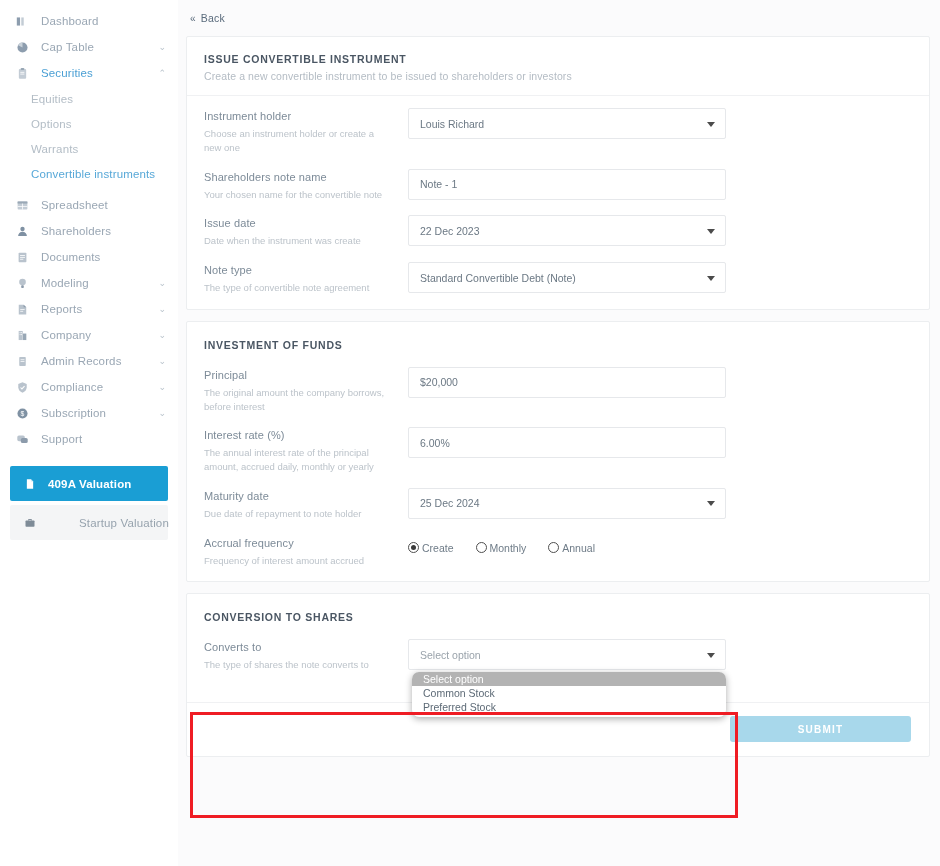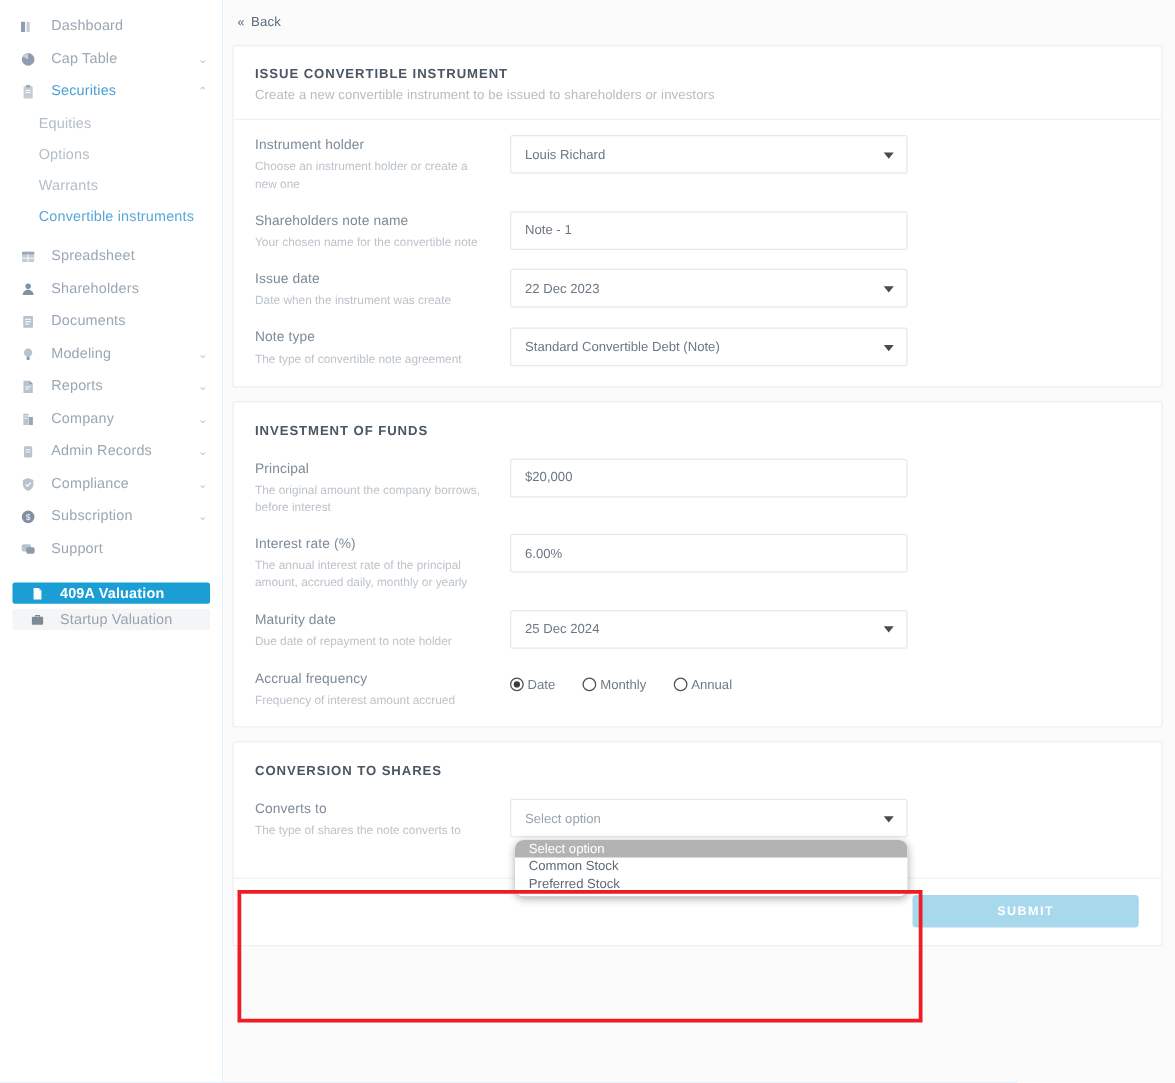--- a/index.html
+++ b/index.html
@@ -54,30 +54,30 @@
     padding-left: 31px;
     cursor: pointer;
   }
   .sub-item .nav-label { font-size: 11.5px; color: #b3bdc6; }
   .sub-item.active .nav-label { color: #57a8d8; }
 
   .nav-spacer { height: 6px; }
 
   .nav-btn {
     display: flex; align-items: center;
-    height: 17px;
+    height: 35px;
     margin: 0 10px 4px 10px;
     padding-left: 12px;
     border-radius: 2px;
     cursor: pointer;
   }
   .nav-btn .nav-ico { color: #ffffff; margin-right: 10px; }
   .nav-btn .nav-label { font-size: 11.5px; font-weight: bold; color: #ffffff; }
   .nav-btn.primary { background: #1a9ed4; }
-  .nav-btn.ghost { background: #f4f5f6; }
+  .nav-btn.ghost { background: #f4f5f6; gap: 31px; }
   .nav-btn.ghost .nav-ico { color: #8e9aa6; }
   .nav-btn.ghost .nav-label { color: #97a3ae; font-weight: normal; }
 
   
   .main {
     flex: 1; height: 866px;
     background: #fbfbfc;
     padding: 0 10px 0 8px;
     position: relative;
   }
@@ -527,21 +527,21 @@
 
         <div class="frow">
           <div class="fleft">
             <div class="flabel">Accrual frequency</div>
             <div class="fhelp">Frequency of interest amount accrued</div>
           </div>
           <div class="fright">
             <div class="radios">
               <label class="radio sel">
                 <span class="radio-dot"></span>
-                <span class="radio-lbl">Date</span>
+                <span class="radio-lbl">Create</span>
               </label>
               <label class="radio">
                 <span class="radio-dot"></span>
                 <span class="radio-lbl">Monthly</span>
               </label>
               <label class="radio">
                 <span class="radio-dot"></span>
                 <span class="radio-lbl">Annual</span>
               </label>
             </div>

